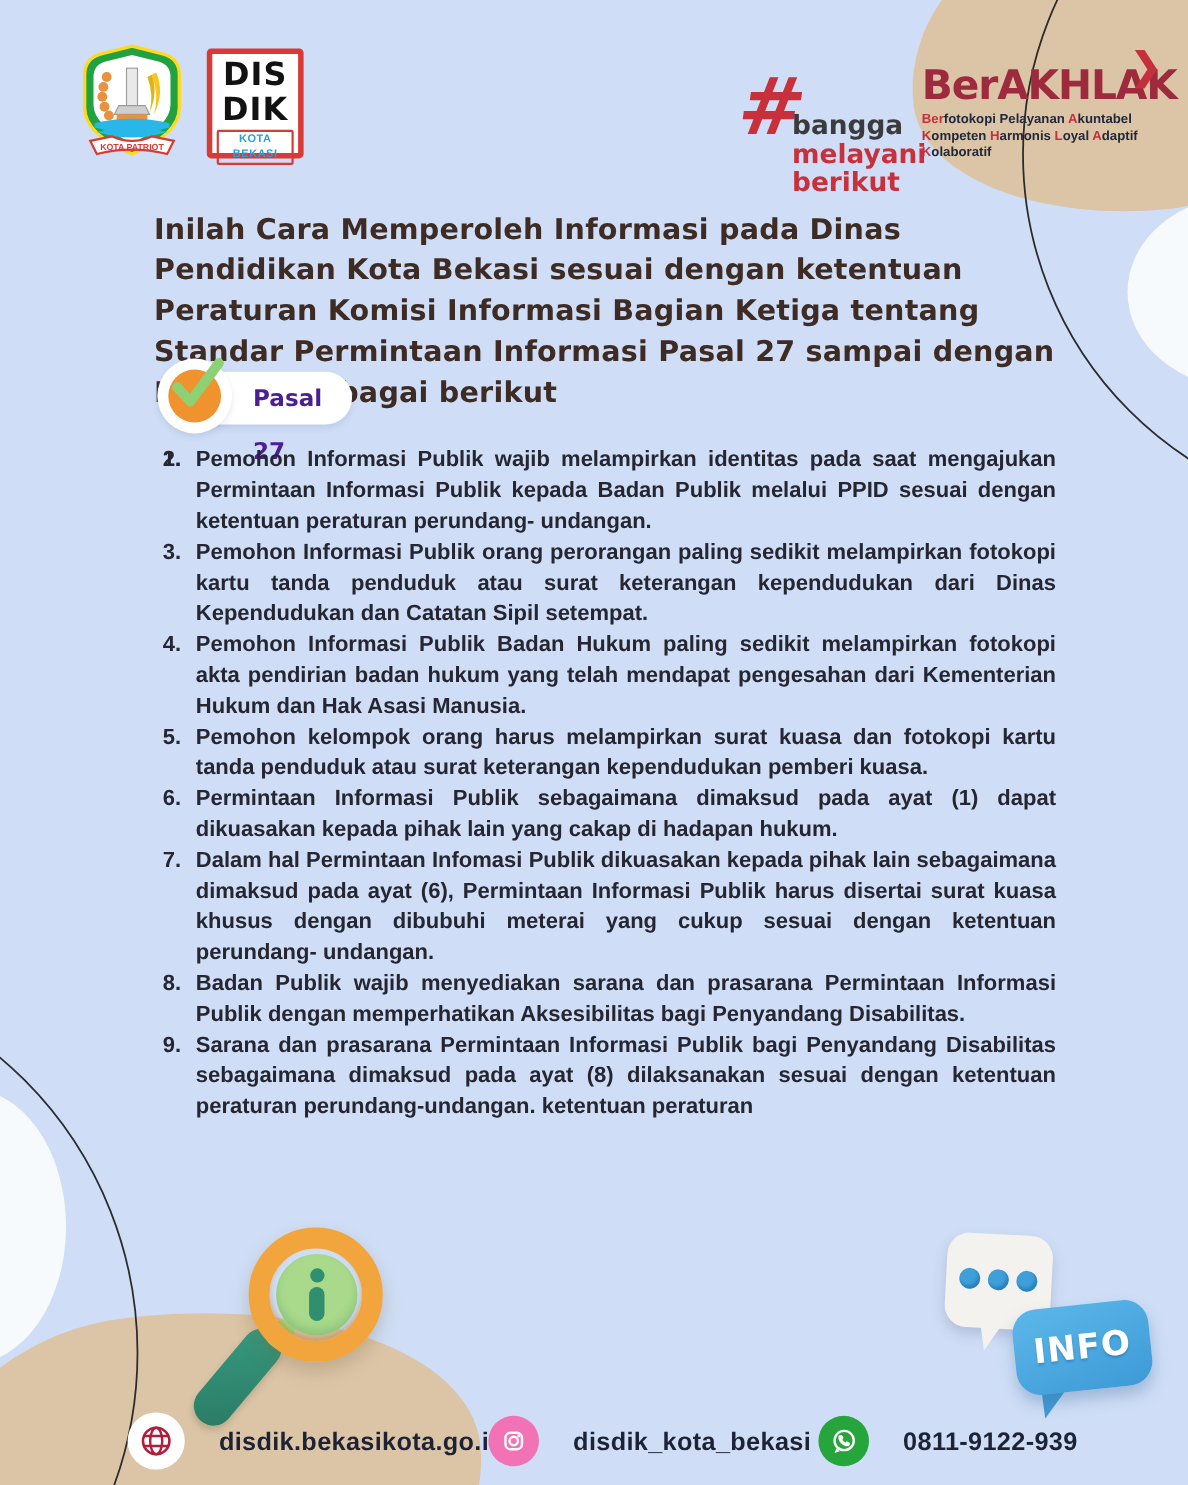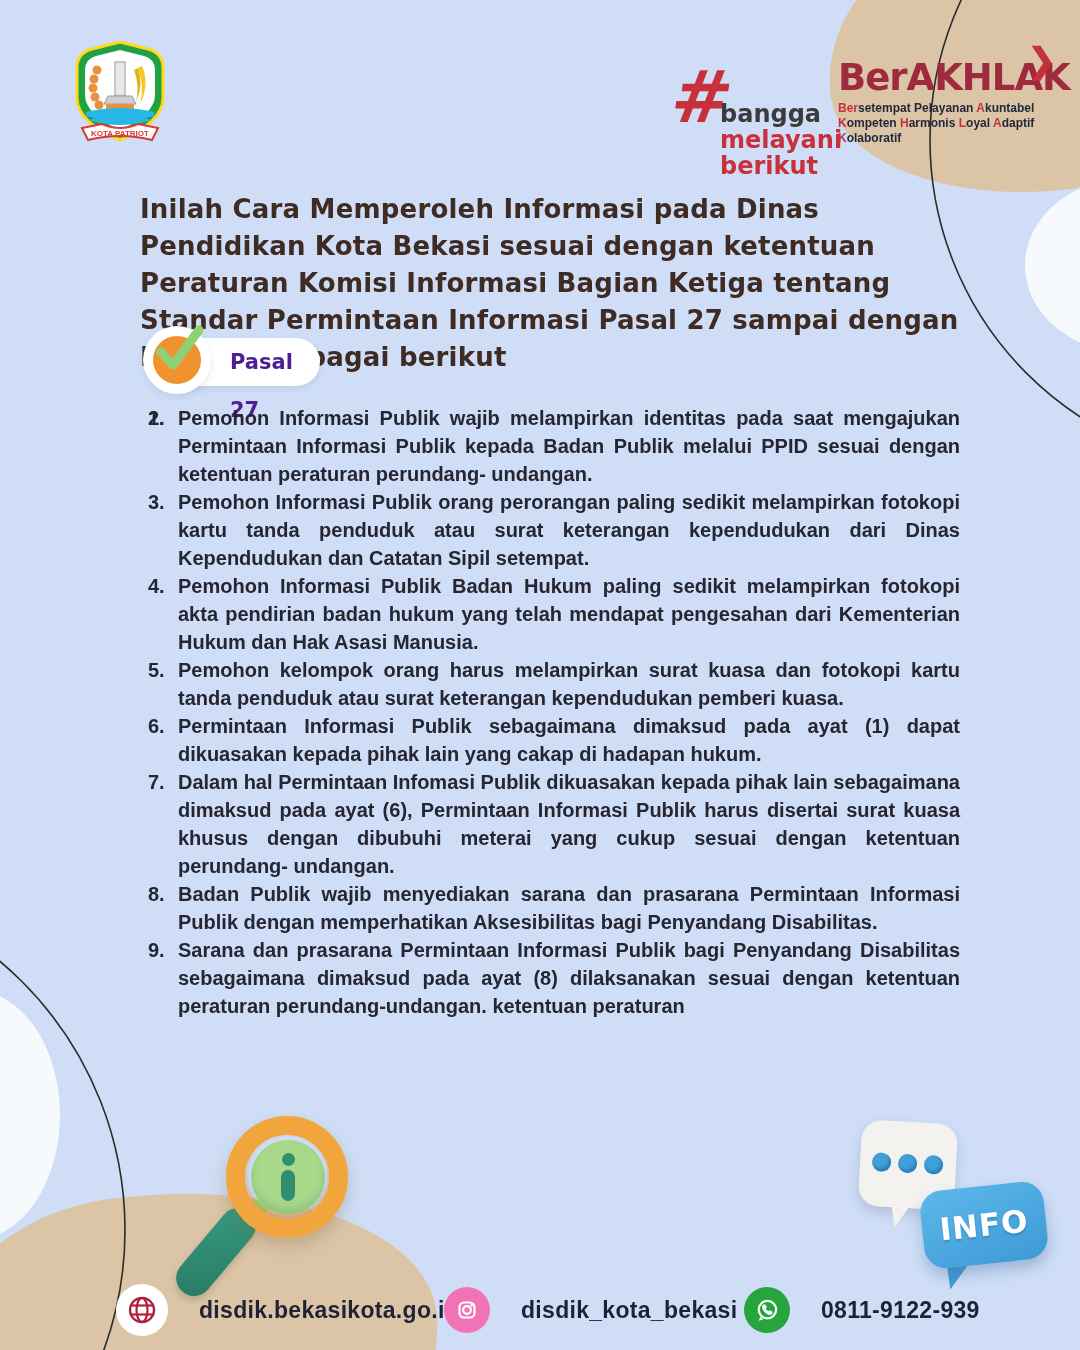--- a/index.html
+++ b/index.html
@@ -124,36 +124,41 @@
     </g>
     <rect x="43" y="22" width="10" height="34" fill="#e9e9e9" stroke="#9a9a9a" stroke-width="1"></rect>
     <path d="M36 56 L60 56 L64 64 L32 64 Z" fill="#cfcfcf" stroke="#9a9a9a" stroke-width="1"></path>
     <rect x="34" y="64" width="28" height="6" fill="#e8923f"></rect>
     <path d="M14 72 Q48 64 82 72 L82 76 Q48 86 14 76 Z" fill="#29b7e8"></path>
     <path d="M16 80 Q48 72 80 80 Q48 90 16 80 Z" fill="#29b7e8"></path>
     <path d="M10 88 L30 84 Q48 92 66 84 L86 88 L80 100 Q48 92 16 100 Z" fill="#ffffff" stroke="#d93a36" stroke-width="2"></path>
     <text x="48" y="96" text-anchor="middle" font-size="8" font-weight="bold" fill="#d93a36" font-family="Liberation Sans, sans-serif">KOTA PATRIOT</text>
   </svg>
 
+  <div class="hdr disdik" style="position:absolute">
+    <div class="big">DIS</div>
+    <div class="big">DIK</div>
+    <div class="strip">KOTA BEKASI</div>
+  </div>
 
   <div class="hdr bangga" style="position:absolute">
     <span class="hash">#</span>
     <div class="lines">
       <div class="l1">bangga</div>
       <div class="l2">melayani</div>
       <div class="l3">berikut</div>
     </div>
   </div>
 
   <div class="hdr berakhlak" style="position:absolute">
     <div style="position:relative">
       <div class="big">BerAKHLAK</div>
       <span class="arrow">❯</span>
     </div>
-    <div class="tag" id="berakhlak-tagline"><span class="red">Ber</span><span>setempat Pelayanan </span><span class="red">A</span><span>kuntabel </span><span class="red">K</span><span>ompeten </span><span class="red">H</span><span>armonis </span><span class="red">L</span><span>oyal </span><span class="red">A</span><span>daptif </span><span class="red">K</span><span>olaboratif</span></div>
+    <div class="tag" id="berakhlak-tagline"><span class="red">Ber</span><span>fotokopi Pelayanan </span><span class="red">A</span><span>kuntabel </span><span class="red">K</span><span>ompeten </span><span class="red">H</span><span>armonis </span><span class="red">L</span><span>oyal </span><span class="red">A</span><span>daptif </span><span class="red">K</span><span>olaboratif</span></div>
   </div>
 
   <p class="title">Inilah Cara Memperoleh Informasi pada Dinas Pendidikan Kota Bekasi sesuai dengan ketentuan Peraturan Komisi Informasi Bagian Ketiga tentang Standar Permintaan Informasi Pasal 27 sampai dengan Pasal 30 sebagai berikut</p>
 
   <div class="badge-pill">
     <span class="lbl">Pasal 27</span>
   </div>
   <div class="badge-circle">
     <div class="badge-orange"></div>
     <svg class="badge-check" width="58" height="58" viewBox="0 0 58 58">

